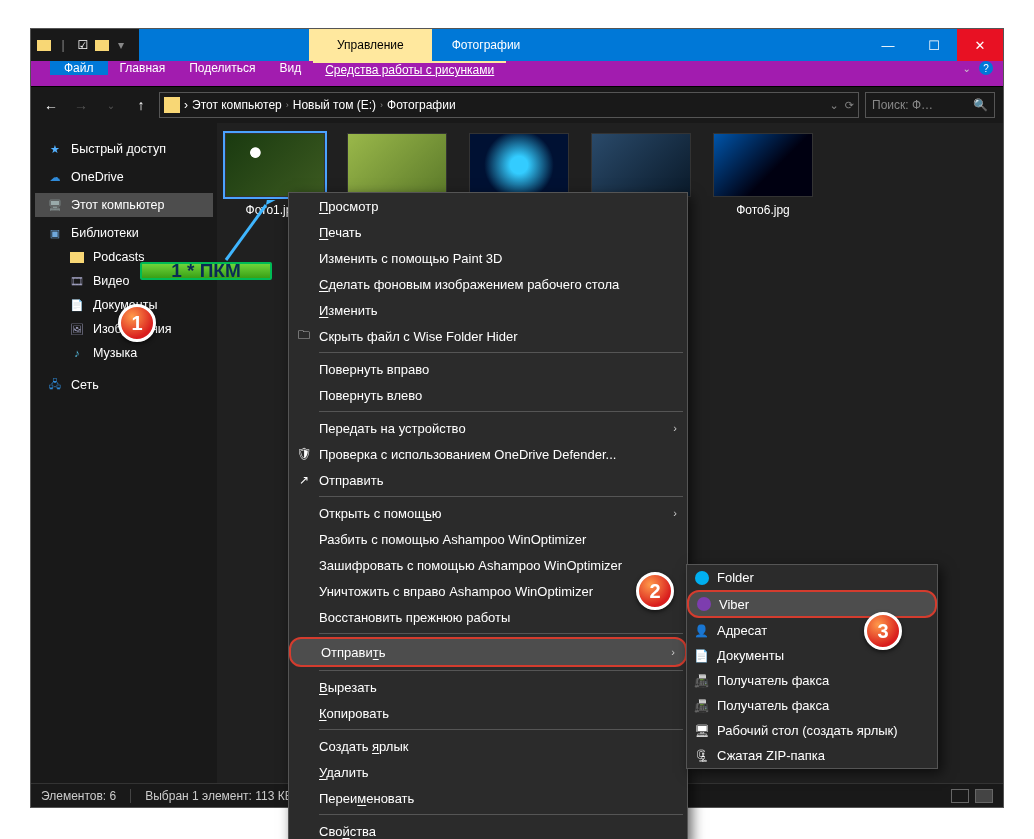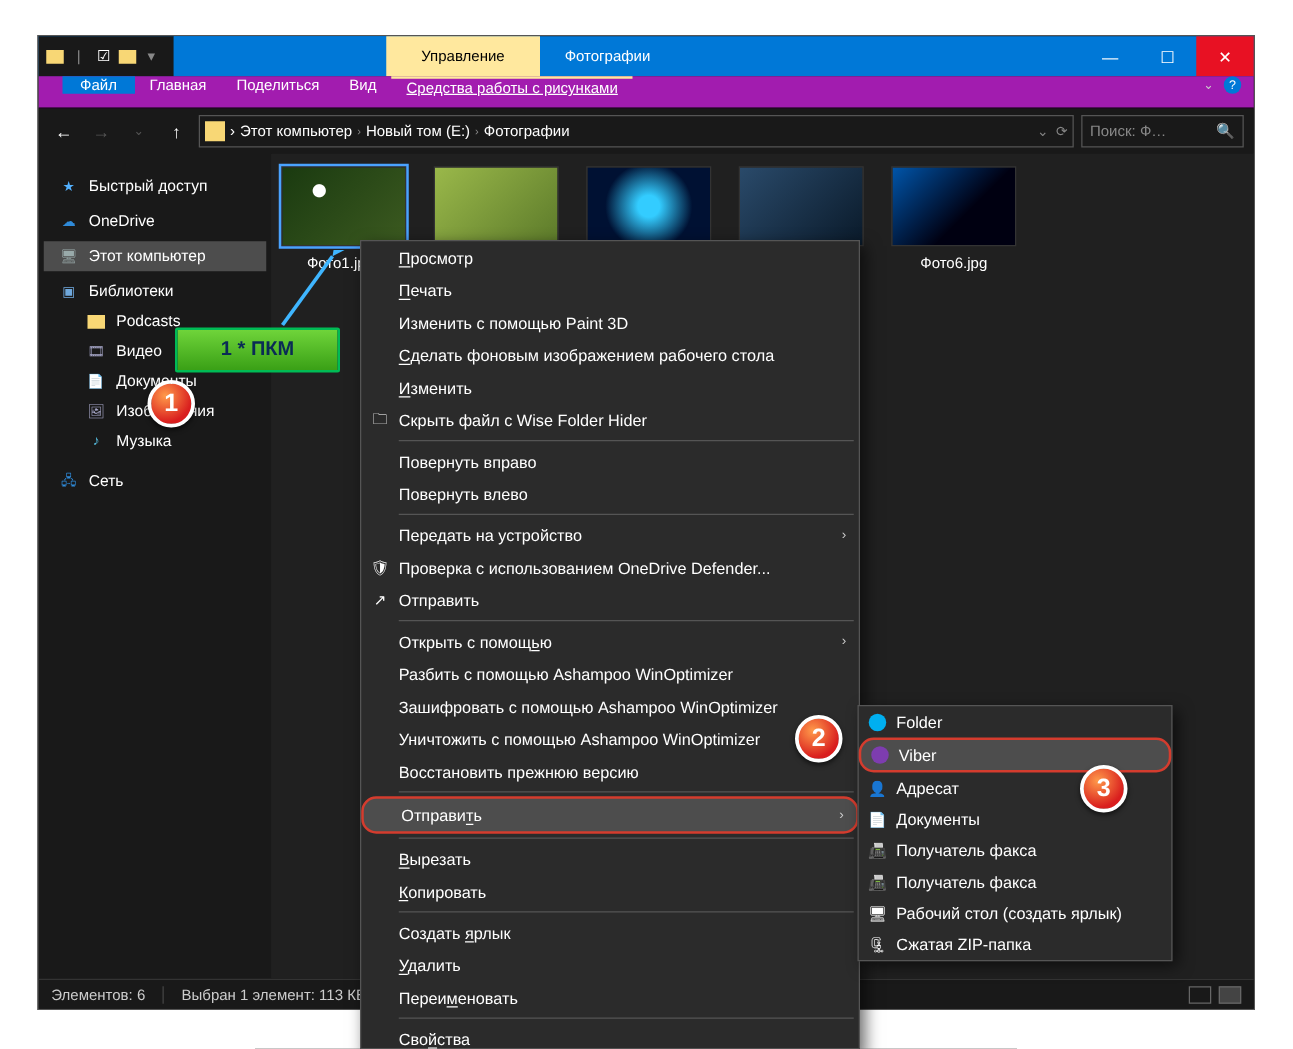--- a/index.html
+++ b/index.html
@@ -87,21 +87,21 @@
   .sm-item.hovered { background:#4d4d4d;}
   .sm-item.boxed { border:2px solid #d43c2e; border-radius:12px; height:28px;}
 
   
   .statusbar { height:24px; background:#191919; border-top:1px solid #333; display:flex; align-items:center; padding:0 10px; font-size:12px; color:#ccc; gap:14px;}
   .statusbar .div { width:1px;height:14px;background:#444;}
   .statusbar .right { margin-left:auto; display:flex; gap:6px;}
   .view-ico{width:18px;height:14px;border:1px solid #666;}
 
   
-  .callout-box { position:absolute; left:140px; top:262px; width:132px; height:36px; background:linear-gradient(#6fd43a,#3aa016); border:2px solid #0b5; display:flex;align-items:center;justify-content:center; color:#0a2b55; font-weight:bold; font-size:16px; z-index:40; border-radius:2px;}
+  .callout-box { position:absolute; left:140px; top:262px; width:132px; height:18px; background:linear-gradient(#6fd43a,#3aa016); border:2px solid #0b5; display:flex;align-items:center;justify-content:center; color:#0a2b55; font-weight:bold; font-size:19px; z-index:40; border-radius:2px;}
   .callout-arrow { position:absolute; left:216px; top:200px; width:70px; height:70px; z-index:39;}
   .badge { position:absolute; width:38px;height:38px; border-radius:50%; background:radial-gradient(circle at 35% 30%, #ff9a4a, #d91e1e 70%); border:3px solid #fff; box-shadow:0 2px 4px rgba(0,0,0,.6); display:flex;align-items:center;justify-content:center; color:#fff; font-weight:bold; font-size:20px; z-index:70;}
   .badge.b1 { left:118px; top:304px;}
   .badge.b2 { left:636px; top:572px;}
   .badge.b3 { left:864px; top:612px;}
 
   .viber-ico{width:14px;height:14px;border-radius:50%;background:#7d3daf;display:inline-block;}
   .skype-ico{width:14px;height:14px;border-radius:50%;background:#00aff0;display:inline-block;}
   .tv-ico{width:14px;height:14px;border-radius:3px;background:#fff;display:inline-block;position:relative;}
   .tv-ico::after{content:"";position:absolute;inset:3px;background:#0e8ee9;border-radius:2px;}
@@ -301,24 +301,24 @@
       <span>Открыть с помощ<span class="und">ь</span>ю</span>
       <span class="arrow">›</span>
     </div>
   <div class="ctx-item">
       <span>Разбить с помощью Ashampoo WinOptimizer</span>
     </div>
   <div class="ctx-item">
       <span>Зашифровать с помощью Ashampoo WinOptimizer</span>
     </div>
   <div class="ctx-item">
-      <span>Уничтожить с помощью Ashampoo WinOptimizer</span>
-    </div>
-  <div class="ctx-item">
-      <span>Восстановить прежнюю версию</span>
+      <span>Уничтожить с вправо Ashampoo WinOptimizer</span>
+    </div>
+  <div class="ctx-item">
+      <span>Восстановить прежнюю работы</span>
     </div>
   <div class="ctx-sep"></div>
   <div class="ctx-item hovered boxed">
       <span>Отправи<span class="und">т</span>ь</span>
       <span class="arrow">›</span>
     </div>
   <div class="ctx-sep"></div>
   <div class="ctx-item">
       <span><span class="und">В</span>ырезать</span>
     </div>

